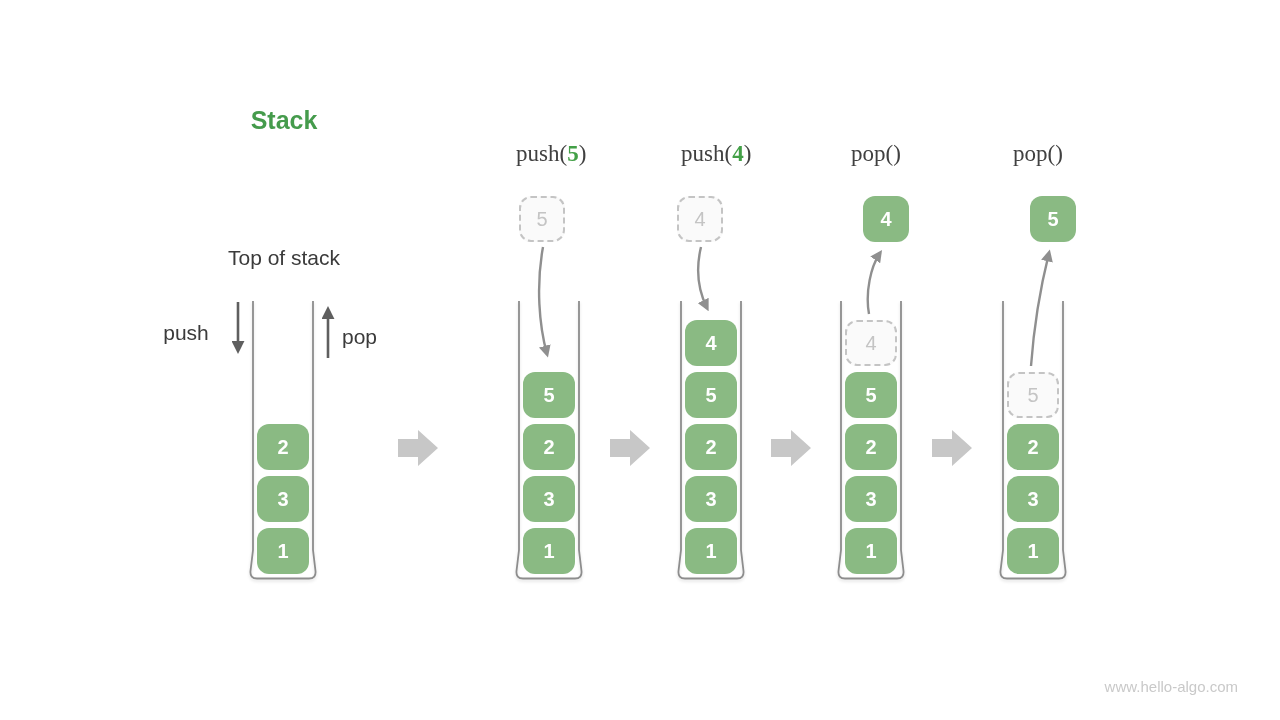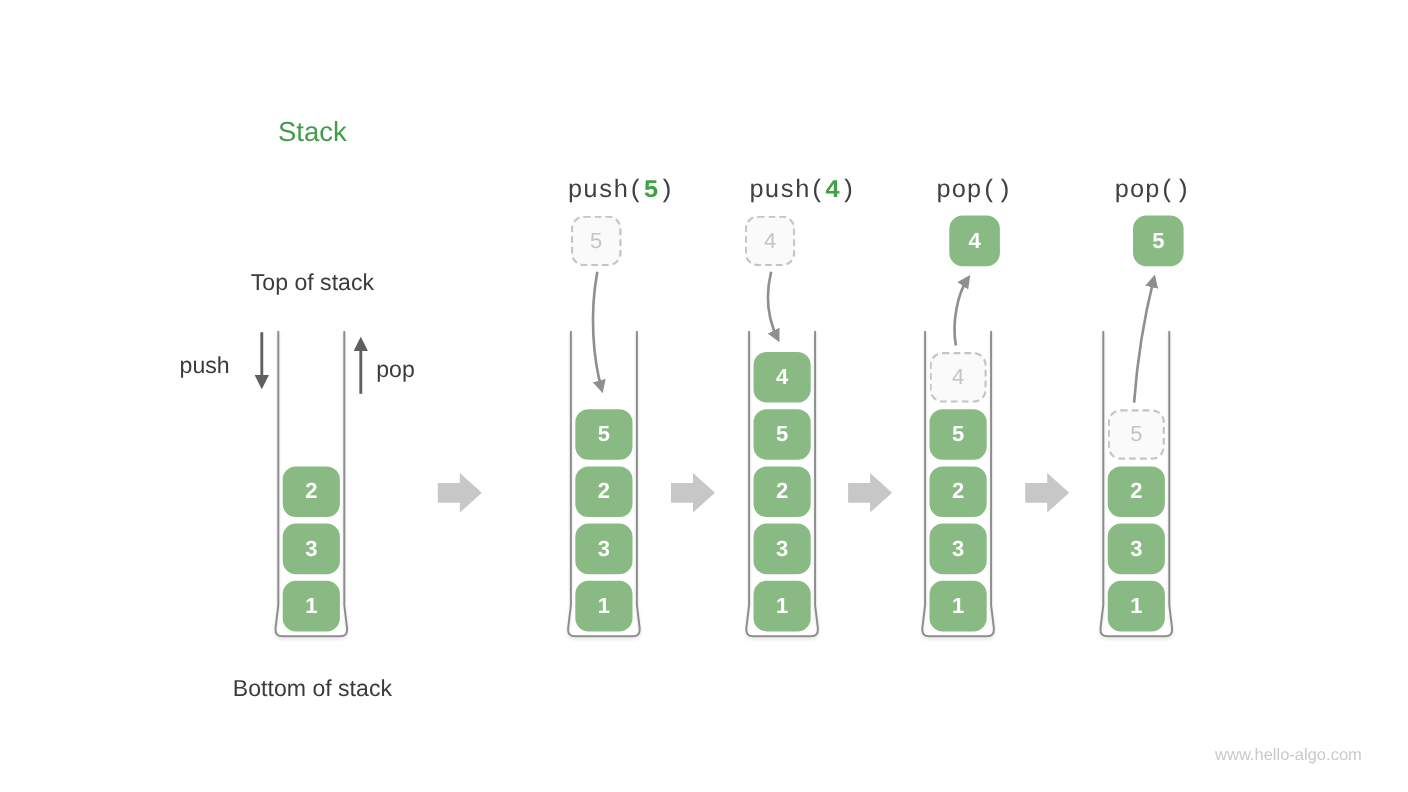--- a/index.html
+++ b/index.html
@@ -10,40 +10,39 @@
     height: 720px;
     background: #ffffff;
     overflow: hidden;
     font-family: "Liberation Sans", sans-serif;
   }
 
   
   .title {
     position: absolute; left: 164px; top: 106px; width: 240px;
     text-align: center;
-    font-size: 25px; font-weight: normal;
+    font-size: 25px; font-weight: bold;
     color: var(--accent-green);
   }
   .side-label {
     position: absolute;
     font-size: 21px; font-weight: normal;
     color: var(--text-dark);
   }
   .top-label    { left: 164px; top: 246px; width: 240px; text-align: center; }
   .bottom-label { left: 164px; top: 615px; width: 240px; text-align: center; }
   .push-label   { left: 148px; top: 321px; width: 76px;  text-align: center; }
   .pop-label    { left: 342px; top: 325px; }
 
   .stage-label {
     position: absolute; top: 141px;
-    font-family: Liberation Mono, monospace;
+    font-family: Liberation Serif, serif;
     font-size: 23px;
     color: var(--code-text);
     white-space: pre;
-    margin-top: 19px;
   }
   .stage-label .arg { color: var(--code-green); font-weight: bold; }
   .stage-label-1 { left: 516px; }
   .stage-label-2 { left: 681px; }
   .stage-label-3 { left: 851px; }
   .stage-label-4 { left: 1013px; }
 
   .watermark {
     position: absolute; top: 678px; right: 42px;
     font-family: Liberation Sans, sans-serif;
@@ -101,21 +100,20 @@
 
   .overlay { position: absolute; left: 0; top: 0; pointer-events: none; }
 </style>
 </head>
 <body>
 
 <div class="canvas">
 
   <div class="title">Stack</div>
   <div class="side-label top-label">Top of stack</div>
-  <div class="side-label bottom-label">Bottom of stack</div>
   <div class="side-label push-label">push</div>
   <div class="side-label pop-label">pop</div>
 
   <div class="stage-label stage-label-1"><span>push(</span><span class="arg">5</span><span>)</span></div>
   <div class="stage-label stage-label-2"><span>push(</span><span class="arg">4</span><span>)</span></div>
   <div class="stage-label stage-label-3"><span>pop(</span><span class="arg"></span><span>)</span></div>
   <div class="stage-label stage-label-4"><span>pop(</span><span class="arg"></span><span>)</span></div>
 
   <div class="float-box ghost float-1">5</div>
   <div class="float-box ghost float-2">4</div>

